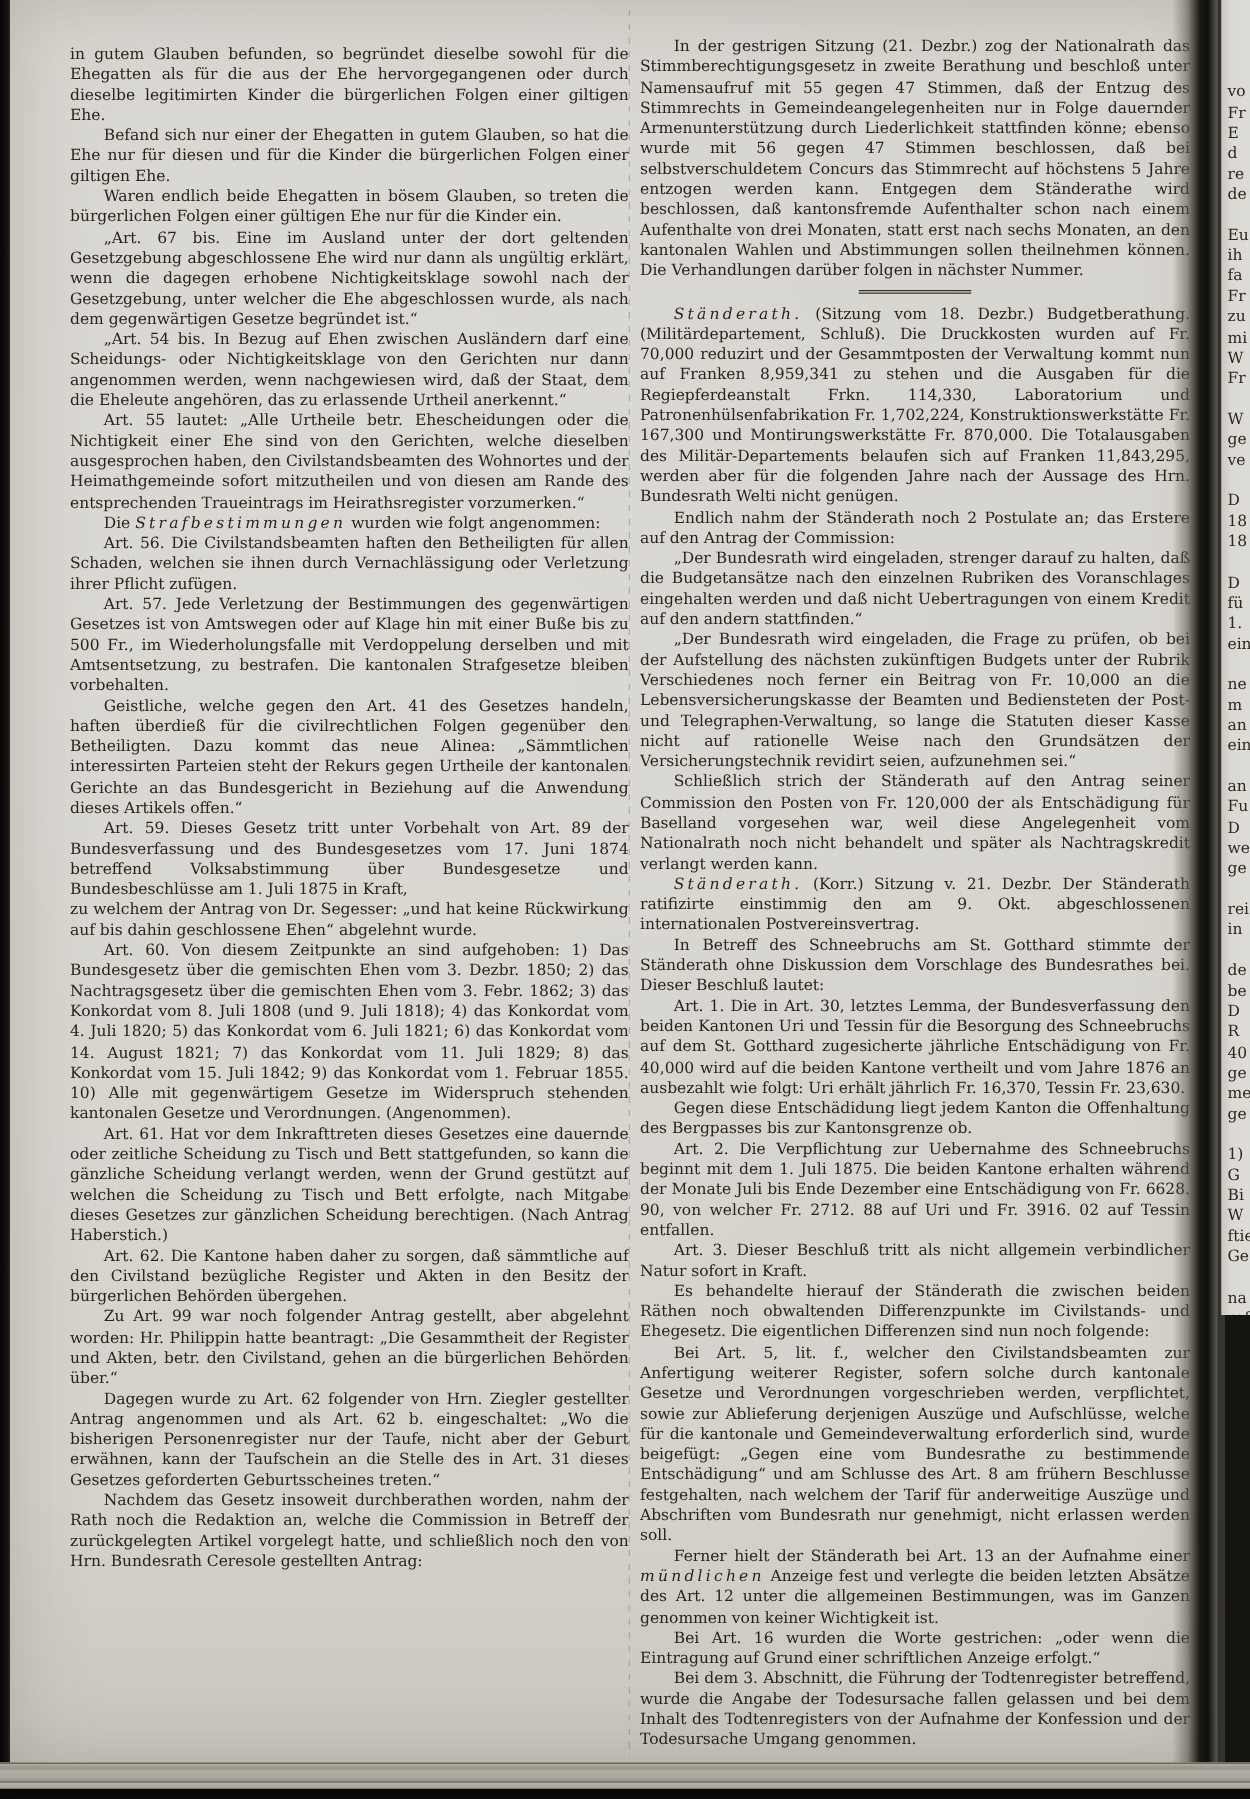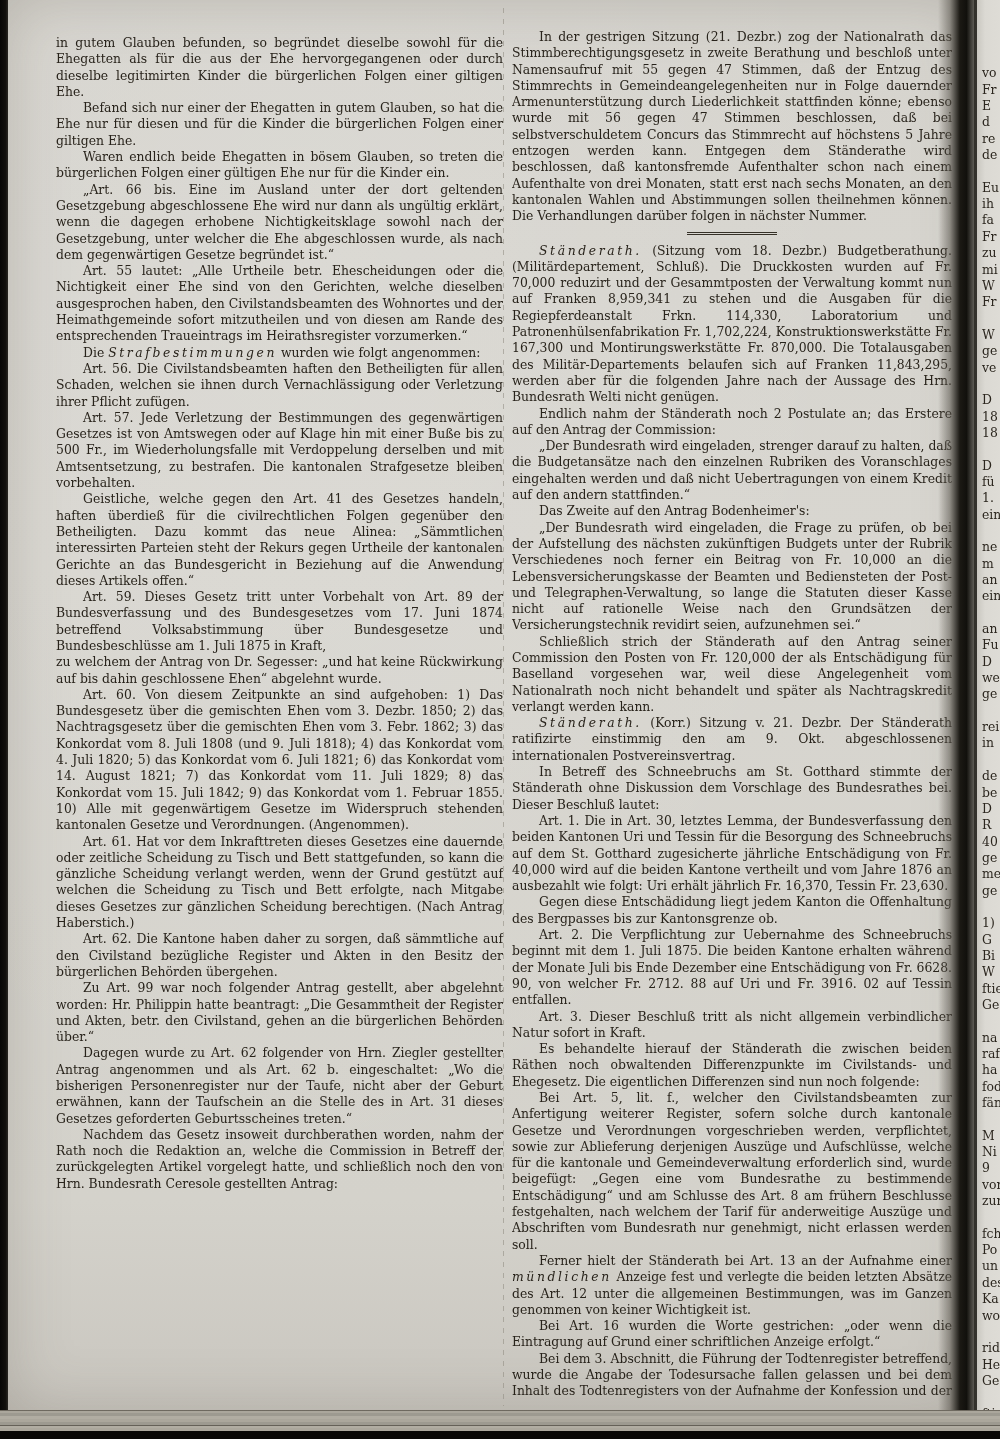--- a/index.html
+++ b/index.html
@@ -24,21 +24,21 @@
   .coldiv { position:absolute; left:503px; top:8px; width:1px; height:1398px; opacity:.55;
             background:repeating-linear-gradient(180deg,#8d897e 0 5px, rgba(0,0,0,0) 5px 11px); }
 
   
   .gutter { position:absolute; left:938px; top:0; width:42px; height:1412px;
             background:linear-gradient(90deg,
               rgba(120,115,105,0) 0%, rgba(90,86,78,.55) 28%,
               #1b1914 52%, #11100c 68%, rgba(60,58,52,.75) 86%, rgba(160,156,148,.25) 100%); }
 
   
-  .sliver { position:absolute; left:977px; top:0; width:23px; height:1412px;
+  .sliver { position:absolute; left:977px; top:0; width:23px; height:1052px;
             background:linear-gradient(90deg,#c9c7c0 0%, #dbd9d3 35%, #dedcd6 100%);
             overflow:hidden; }
   .frag { padding-left:5px; font-size:12.4px; line-height:16.35px; white-space:nowrap; color:#2b261e; }
 
   
   .bottom-edges { position:absolute; left:0; top:1410px; width:1000px; height:21px;
             background:
               linear-gradient(180deg, rgba(60,55,45,.55) 0 1px, rgba(0,0,0,0) 1px),
               repeating-linear-gradient(180deg,#aba79c 0 3px,#9d9a90 3px 6px,#b1ada2 6px 9px),
               #a5a197; }
@@ -64,42 +64,42 @@
 <body>
 
 <div class="scan">
   <div class="paper"></div>
   <div class="coldiv"></div>
 
   <div class="col left">
       <p class="para">in gutem Glauben befunden, so begründet dieselbe sowohl für die Ehegatten als für die aus der Ehe hervorgegangenen oder durch dieselbe legitimirten Kinder die bürgerlichen Folgen einer giltigen Ehe.</p>
       <p class="para ind">Befand sich nur einer der Ehegatten in gutem Glauben, so hat die Ehe nur für diesen und für die Kinder die bürgerlichen Folgen einer giltigen Ehe.</p>
       <p class="para ind">Waren endlich beide Ehegatten in bösem Glauben, so treten die bürgerlichen Folgen einer gültigen Ehe nur für die Kinder ein.</p>
-      <p class="para ind">„Art. 66 bis. Eine im Ausland unter der dort geltenden Gesetzgebung abgeschlossene Ehe wird nur dann als ungültig erklärt, wenn die dagegen erhobene Nichtigkeitsklage sowohl nach der Gesetzgebung, unter welcher die Ehe abgeschlossen wurde, als nach dem gegenwärtigen Gesetze begründet ist.“</p>
+      <p class="para ind">„Art. 67 bis. Eine im Ausland unter der dort geltenden Gesetzgebung abgeschlossene Ehe wird nur dann als ungültig erklärt, wenn die dagegen erhobene Nichtigkeitsklage sowohl nach der Gesetzgebung, unter welcher die Ehe abgeschlossen wurde, als nach dem gegenwärtigen Gesetze begründet ist.“</p>
+      <p class="para ind">„Art. 54 bis. In Bezug auf Ehen zwischen Ausländern darf eine Scheidungs- oder Nichtigkeitsklage von den Gerichten nur dann angenommen werden, wenn nachgewiesen wird, daß der Staat, dem die Eheleute angehören, das zu erlassende Urtheil anerkennt.“</p>
       <p class="para ind">Art. 55 lautet: „Alle Urtheile betr. Ehescheidungen oder die Nichtigkeit einer Ehe sind von den Gerichten, welche dieselben ausgesprochen haben, den Civilstandsbeamten des Wohnortes und der Heimathgemeinde sofort mitzutheilen und von diesen am Rande des entsprechenden Traueintrags im Heirathsregister vorzumerken.“</p>
       <p class="para ind">Die <span class="sp">Strafbestimmungen</span> wurden wie folgt angenommen:</p>
       <p class="para ind">Art. 56. Die Civilstandsbeamten haften den Betheiligten für allen Schaden, welchen sie ihnen durch Vernachlässigung oder Verletzung ihrer Pflicht zufügen.</p>
       <p class="para ind">Art. 57. Jede Verletzung der Bestimmungen des gegenwärtigen Gesetzes ist von Amtswegen oder auf Klage hin mit einer Buße bis zu 500 Fr., im Wiederholungsfalle mit Verdoppelung derselben und mit Amtsentsetzung, zu bestrafen. Die kantonalen Strafgesetze bleiben vorbehalten.</p>
       <p class="para ind">Geistliche, welche gegen den Art. 41 des Gesetzes handeln, haften überdieß für die civilrechtlichen Folgen gegenüber den Betheiligten. Dazu kommt das neue Alinea: „Sämmtlichen interessirten Parteien steht der Rekurs gegen Urtheile der kantonalen Gerichte an das Bundesgericht in Beziehung auf die Anwendung dieses Artikels offen.“</p>
       <p class="para ind">Art. 59. Dieses Gesetz tritt unter Vorbehalt von Art. 89 der Bundesverfassung und des Bundesgesetzes vom 17. Juni 1874 betreffend Volksabstimmung über Bundesgesetze und Bundesbeschlüsse am 1. Juli 1875 in Kraft,</p>
       <p class="para">zu welchem der Antrag von Dr. Segesser: „und hat keine Rückwirkung auf bis dahin geschlossene Ehen“ abgelehnt wurde.</p>
       <p class="para ind">Art. 60. Von diesem Zeitpunkte an sind aufgehoben: 1) Das Bundesgesetz über die gemischten Ehen vom 3. Dezbr. 1850; 2) das Nachtragsgesetz über die gemischten Ehen vom 3. Febr. 1862; 3) das Konkordat vom 8. Juli 1808 (und 9. Juli 1818); 4) das Konkordat vom 4. Juli 1820; 5) das Konkordat vom 6. Juli 1821; 6) das Konkordat vom 14. August 1821; 7) das Konkordat vom 11. Juli 1829; 8) das Konkordat vom 15. Juli 1842; 9) das Konkordat vom 1. Februar 1855. 10) Alle mit gegenwärtigem Gesetze im Widerspruch stehenden kantonalen Gesetze und Verordnungen. (Angenommen).</p>
       <p class="para ind">Art. 61. Hat vor dem Inkrafttreten dieses Gesetzes eine dauernde oder zeitliche Scheidung zu Tisch und Bett stattgefunden, so kann die gänzliche Scheidung verlangt werden, wenn der Grund gestützt auf welchen die Scheidung zu Tisch und Bett erfolgte, nach Mitgabe dieses Gesetzes zur gänzlichen Scheidung berechtigen. (Nach Antrag Haberstich.)</p>
       <p class="para ind">Art. 62. Die Kantone haben daher zu sorgen, daß sämmtliche auf den Civilstand bezügliche Register und Akten in den Besitz der bürgerlichen Behörden übergehen.</p>
       <p class="para ind">Zu Art. 99 war noch folgender Antrag gestellt, aber abgelehnt worden: Hr. Philippin hatte beantragt: „Die Gesammtheit der Register und Akten, betr. den Civilstand, gehen an die bürgerlichen Behörden über.“</p>
       <p class="para ind">Dagegen wurde zu Art. 62 folgender von Hrn. Ziegler gestellter Antrag angenommen und als Art. 62 b. eingeschaltet: „Wo die bisherigen Personenregister nur der Taufe, nicht aber der Geburt erwähnen, kann der Taufschein an die Stelle des in Art. 31 dieses Gesetzes geforderten Geburtsscheines treten.“</p>
       <p class="para ind">Nachdem das Gesetz insoweit durchberathen worden, nahm der Rath noch die Redaktion an, welche die Commission in Betreff der zurückgelegten Artikel vorgelegt hatte, und schließlich noch den von Hrn. Bundesrath Ceresole gestellten Antrag:</p>
     </div>
   <div class="col right">
       <p class="para ind">In der gestrigen Sitzung (21. Dezbr.) zog der Nationalrath das Stimmberechtigungsgesetz in zweite Berathung und beschloß unter Namensaufruf mit 55 gegen 47 Stimmen, daß der Entzug des Stimmrechts in Gemeindeangelegenheiten nur in Folge dauernder Armenunterstützung durch Liederlichkeit stattfinden könne; ebenso wurde mit 56 gegen 47 Stimmen beschlossen, daß bei selbstverschuldetem Concurs das Stimmrecht auf höchstens 5 Jahre entzogen werden kann. Entgegen dem Ständerathe wird beschlossen, daß kantonsfremde Aufenthalter schon nach einem Aufenthalte von drei Monaten, statt erst nach sechs Monaten, an den kantonalen Wahlen und Abstimmungen sollen theilnehmen können. Die Verhandlungen darüber folgen in nächster Nummer.</p>
       <div class="rule"></div>
       <p class="para ind"><span class="sp">Ständerath.</span> (Sitzung vom 18. Dezbr.) Budgetberathung. (Militärdepartement, Schluß). Die Druckkosten wurden auf Fr. 70,000 reduzirt und der Gesammtposten der Verwaltung kommt nun auf Franken 8,959,341 zu stehen und die Ausgaben für die Regiepferdeanstalt Frkn. 114,330, Laboratorium und Patronenhülsenfabrikation Fr. 1,702,224, Konstruktionswerkstätte Fr. 167,300 und Montirungswerkstätte Fr. 870,000. Die Totalausgaben des Militär-Departements belaufen sich auf Franken 11,843,295, werden aber für die folgenden Jahre nach der Aussage des Hrn. Bundesrath Welti nicht genügen.</p>
       <p class="para ind">Endlich nahm der Ständerath noch 2 Postulate an; das Erstere auf den Antrag der Commission:</p>
       <p class="para ind">„Der Bundesrath wird eingeladen, strenger darauf zu halten, daß die Budgetansätze nach den einzelnen Rubriken des Voranschlages eingehalten werden und daß nicht Uebertragungen von einem Kredit auf den andern stattfinden.“</p>
-      <p class="para ind">Das Zweite auf den Antrag Bodenheimer's:</p>
       <p class="para ind">„Der Bundesrath wird eingeladen, die Frage zu prüfen, ob bei der Aufstellung des nächsten zukünftigen Budgets unter der Rubrik Verschiedenes noch ferner ein Beitrag von Fr. 10,000 an die Lebensversicherungskasse der Beamten und Bediensteten der Post- und Telegraphen-Verwaltung, so lange die Statuten dieser Kasse nicht auf rationelle Weise nach den Grundsätzen der Versicherungstechnik revidirt seien, aufzunehmen sei.“</p>
       <p class="para ind">Schließlich strich der Ständerath auf den Antrag seiner Commission den Posten von Fr. 120,000 der als Entschädigung für Baselland vorgesehen war, weil diese Angelegenheit vom Nationalrath noch nicht behandelt und später als Nachtragskredit verlangt werden kann.</p>
       <p class="para ind"><span class="sp">Ständerath.</span> (Korr.) Sitzung v. 21. Dezbr. Der Ständerath ratifizirte einstimmig den am 9. Okt. abgeschlossenen internationalen Postvereinsvertrag.</p>
       <p class="para ind">In Betreff des Schneebruchs am St. Gotthard stimmte der Ständerath ohne Diskussion dem Vorschlage des Bundesrathes bei. Dieser Beschluß lautet:</p>
       <p class="para ind">Art. 1. Die in Art. 30, letztes Lemma, der Bundesverfassung den beiden Kantonen Uri und Tessin für die Besorgung des Schneebruchs auf dem St. Gotthard zugesicherte jährliche Entschädigung von Fr. 40,000 wird auf die beiden Kantone vertheilt und vom Jahre 1876 an ausbezahlt wie folgt: Uri erhält jährlich Fr. 16,370, Tessin Fr. 23,630.</p>
       <p class="para ind">Gegen diese Entschädidung liegt jedem Kanton die Offenhaltung des Bergpasses bis zur Kantonsgrenze ob.</p>
       <p class="para ind">Art. 2. Die Verpflichtung zur Uebernahme des Schneebruchs beginnt mit dem 1. Juli 1875. Die beiden Kantone erhalten während der Monate Juli bis Ende Dezember eine Entschädigung von Fr. 6628. 90, von welcher Fr. 2712. 88 auf Uri und Fr. 3916. 02 auf Tessin entfallen.</p>
       <p class="para ind">Art. 3. Dieser Beschluß tritt als nicht allgemein verbindlicher Natur sofort in Kraft.</p>
       <p class="para ind">Es behandelte hierauf der Ständerath die zwischen beiden Räthen noch obwaltenden Differenzpunkte im Civilstands- und Ehegesetz. Die eigentlichen Differenzen sind nun noch folgende:</p>
       <p class="para ind">Bei Art. 5, lit. f., welcher den Civilstandsbeamten zur Anfertigung weiterer Register, sofern solche durch kantonale Gesetze und Verordnungen vorgeschrieben werden, verpflichtet, sowie zur Ablieferung derjenigen Auszüge und Aufschlüsse, welche für die kantonale und Gemeindeverwaltung erforderlich sind, wurde beigefügt: „Gegen eine vom Bundesrathe zu bestimmende Entschädigung“ und am Schlusse des Art. 8 am frühern Beschlusse festgehalten, nach welchem der Tarif für anderweitige Auszüge und Abschriften vom Bundesrath nur genehmigt, nicht erlassen werden soll.</p>

